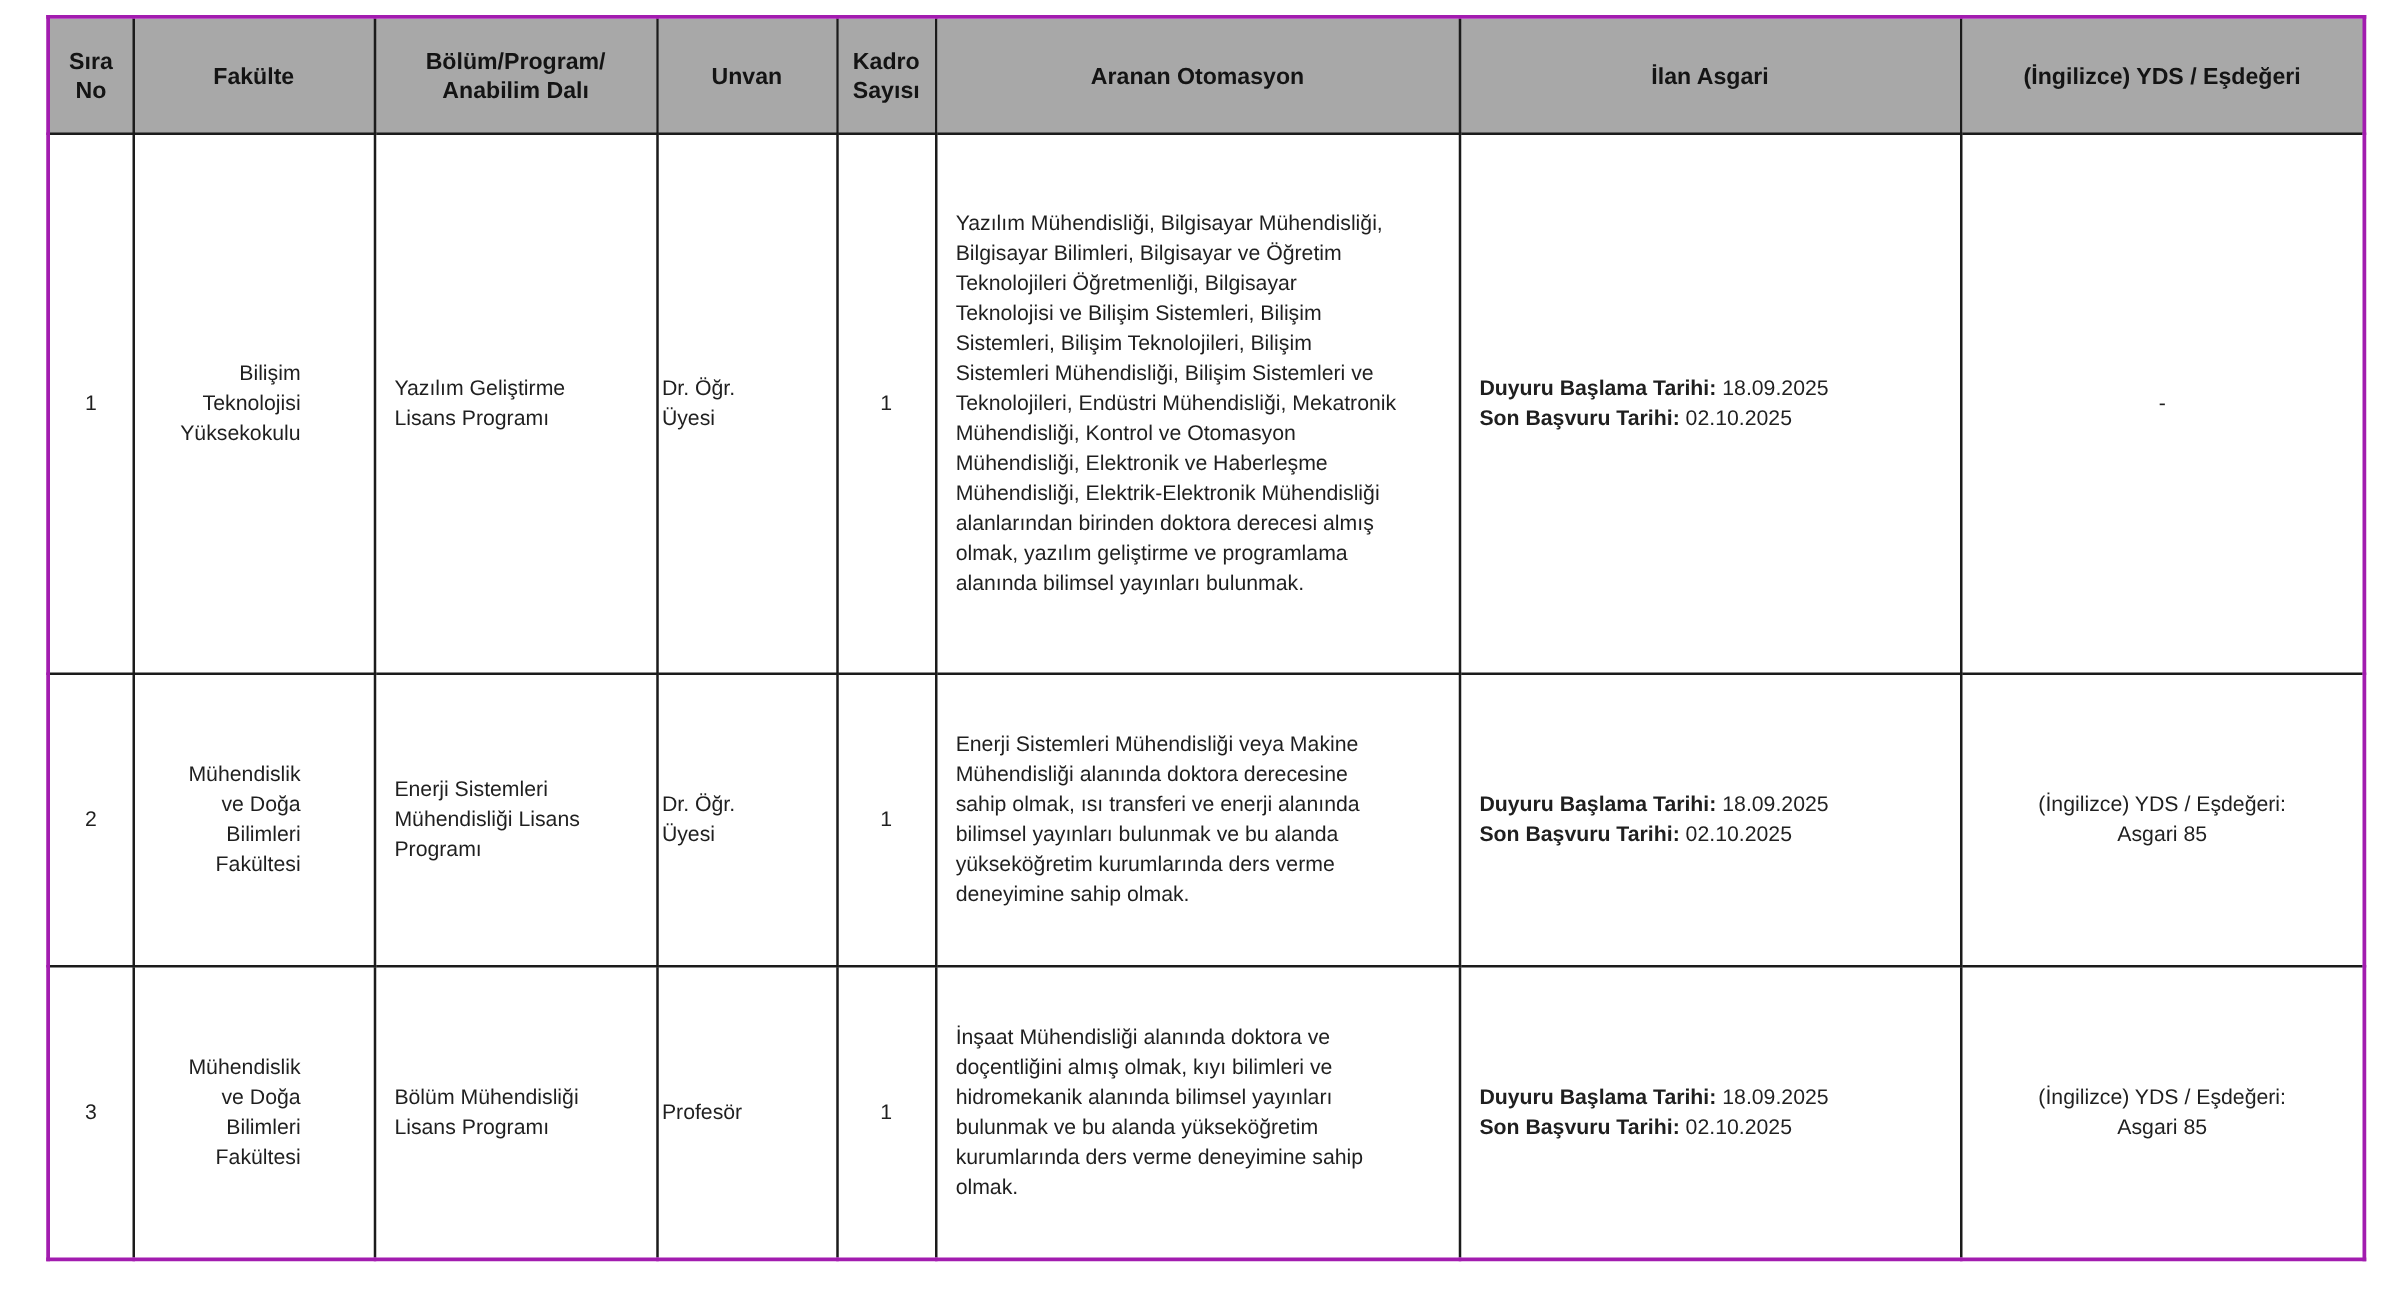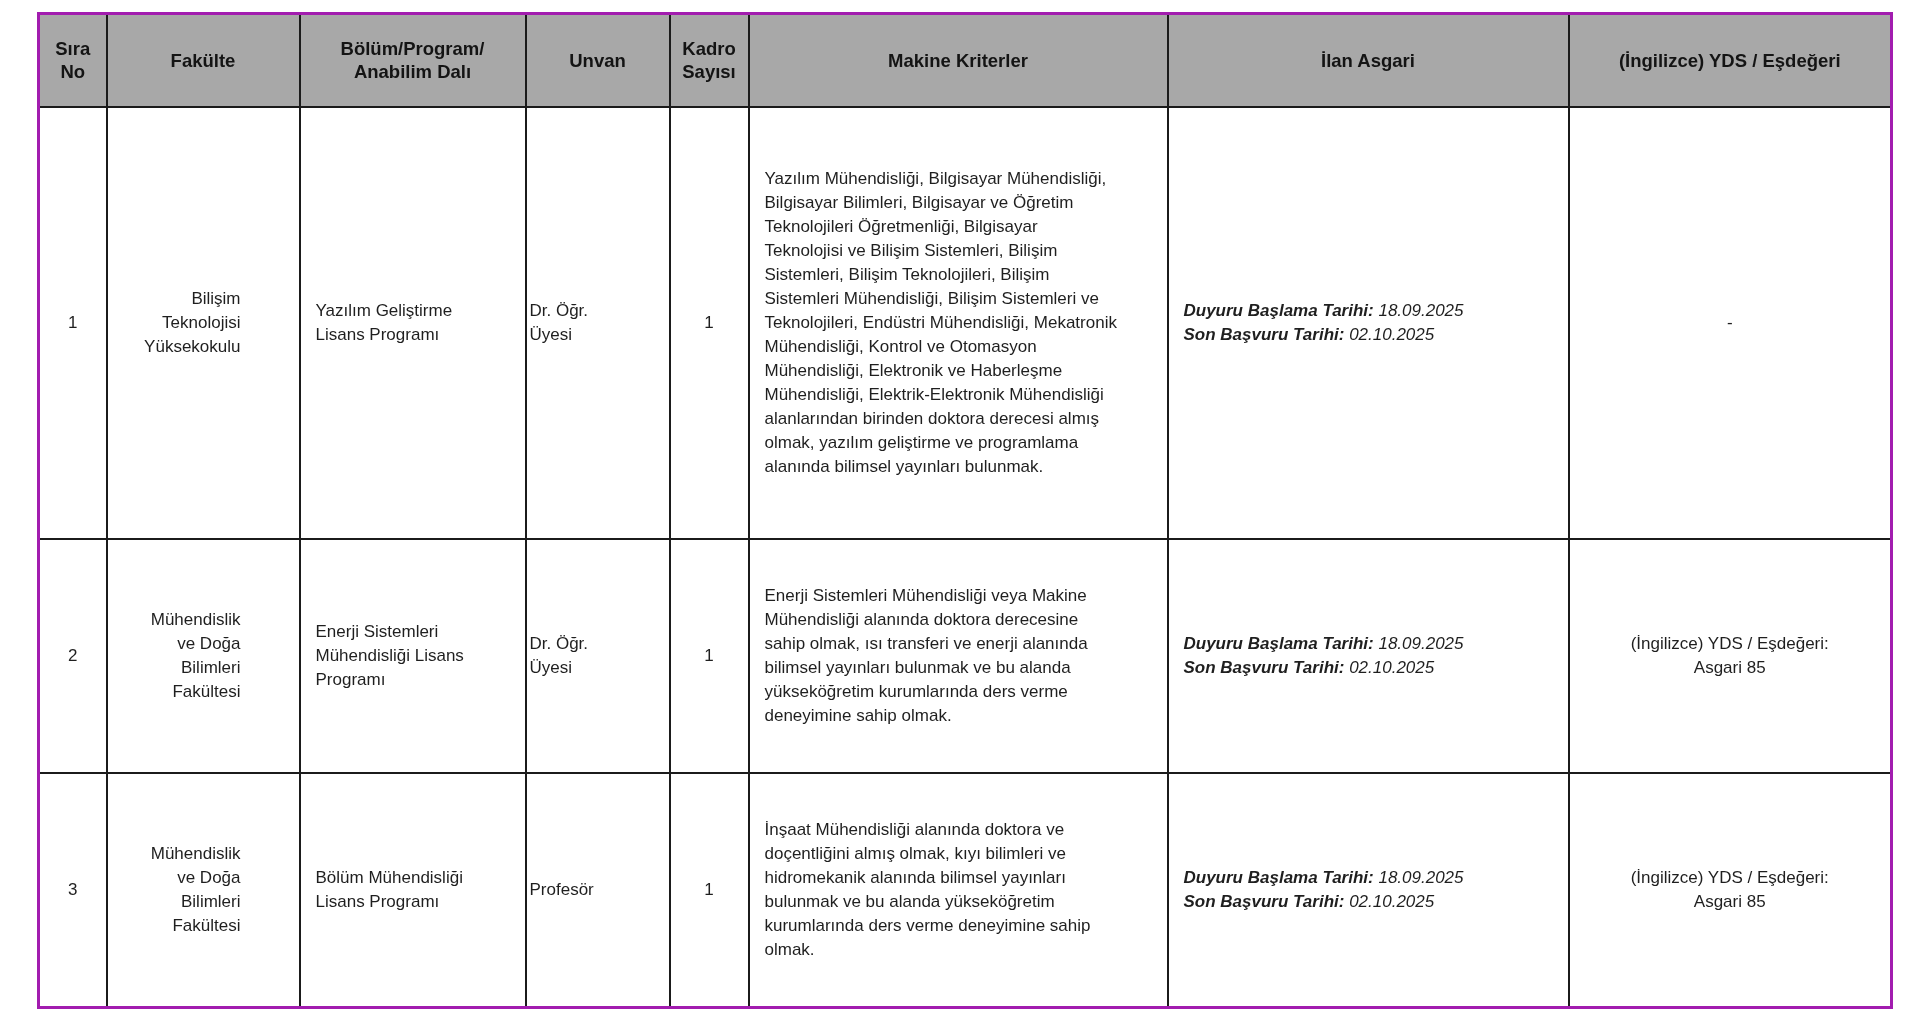--- a/index.html
+++ b/index.html
@@ -53,21 +53,21 @@
   tbody tr.r2{ height:235px; }
 
   td.c-sira{ text-align:center; }
   td.c-fakulte{ text-align:right; padding:0 58px 0 29px; }
   td.c-bolum{ text-align:left; padding:0 50px 0 15px; }
   td.c-bolum.bold{ font-weight:400; }
   td.c-unvan{ text-align:left; padding:0 58px 0 3px; }
   td.c-kadro{ text-align:center; }
   td.c-kriter{ text-align:left; padding:12px 48px 12px 15px; }
   td.c-takvim{ text-align:left; padding:0 10px 0 15px; }
-  td.c-takvim .tk-line{ white-space:nowrap;font-style:italic; }
+  td.c-takvim .tk-line{ white-space:nowrap; }
   td.c-takvim .tk-b{ font-weight:bold; }
   td.c-yds{ text-align:center; white-space:pre-line; padding:0 12px; }
 </style>
 </head>
 <body>
 
 <div class="page">
   <table class="vac">
     <colgroup>
       <col style="width:68px">
@@ -82,21 +82,21 @@
     <thead>
       <tr>
         <th>Sıra
 No</th>
         <th>Fakülte</th>
         <th>Bölüm/Program/
 Anabilim Dalı</th>
         <th>Unvan</th>
         <th>Kadro
 Sayısı</th>
-        <th>Makine Kriterler</th>
+        <th>Aranan Otomasyon</th>
         <th>İlan Asgari</th>
         <th>(İngilizce) YDS / Eşdeğeri</th>
       </tr>
     </thead>
     <tbody id="vac-body">
         <tr class="r0">
       <td class="c-sira">1</td>
       <td class="c-fakulte">Bilişim Teknolojisi Yüksekokulu</td>
       <td class="c-bolum">Yazılım Geliştirme Lisans Programı</td>
       <td class="c-unvan">Dr. Öğr. Üyesi</td>

